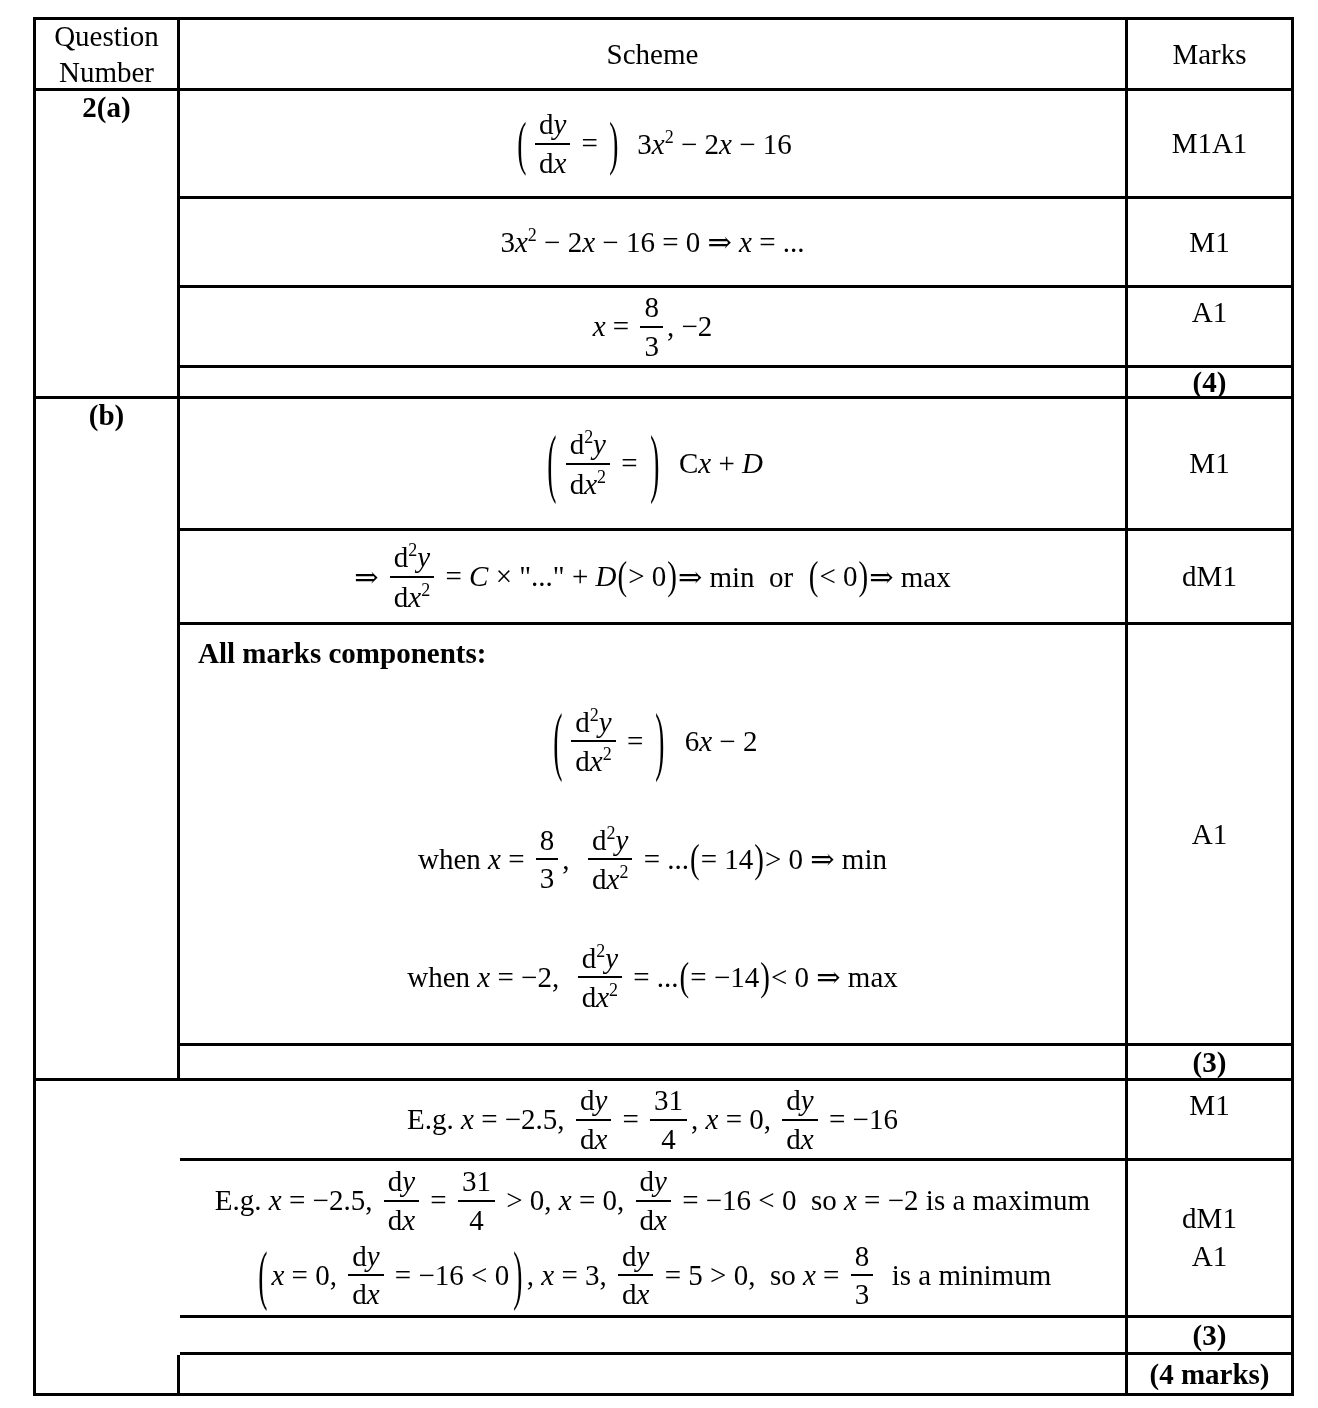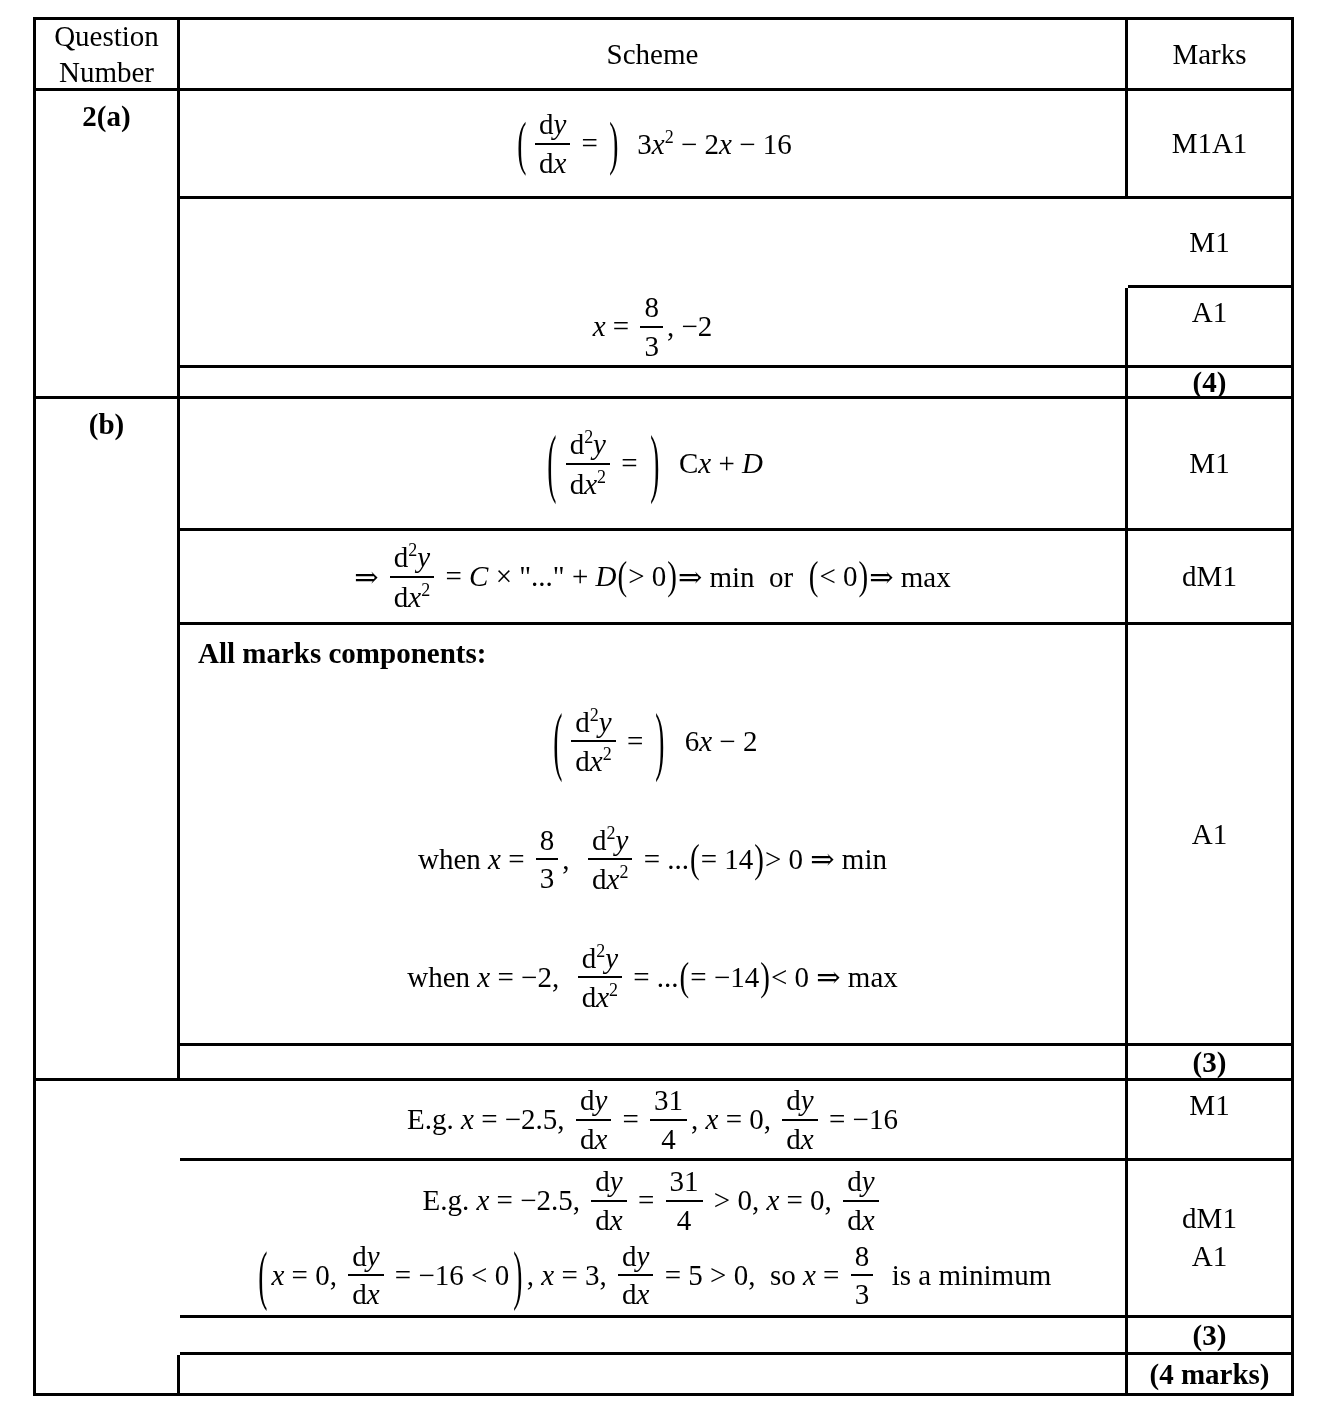--- a/index.html
+++ b/index.html
@@ -31,21 +31,20 @@
     align-items:center;
     justify-content:center;
     box-sizing:border-box;
     overflow:visible;
   }
   .nr { border-right:none; }
   .nb { border-bottom:none; }
   .b  { font-weight:bold; }
   .qcell {
     align-items:flex-start;
-    padding-top:9px;
     font-weight:bold;
   }
   .headcell { text-align:center; line-height:1.25; padding:0 10px; }
   .vt { align-items:flex-start; padding-top:8px; }
   .marks2 { flex-direction:column; line-height:1.3; }
   
   .mline {
     display:flex;
     align-items:center;
     justify-content:center;
@@ -115,20 +114,25 @@
             <span class="num">d<i>y</i></span>
             <span class="den">d<i>x</i></span>
           </span>
           <span class="mrun">&nbsp;=&nbsp;</span>
           <span class="paren p-xl">)</span>
           <span class="mrun">&nbsp;&nbsp;3<i>x</i><sup>2</sup> − 2<i>x</i> − 16</span>
         </div>
       </div>
     <div class="c nr" style="grid-row:2;grid-column:3">M1A1</div>
 
+    <div class="c" style="grid-row:3;grid-column:2">
+        <div class="mline">
+          <span class="mrun">3<i>x</i><sup>2</sup> − 2<i>x</i> − 16 = 0 ⇒ <i>x</i> = ...</span>
+        </div>
+      </div>
     <div class="c nr" style="grid-row:3;grid-column:3">M1</div>
 
     <div class="c" style="grid-row:4;grid-column:2">
         <div class="mline">
           <span class="mrun"><i>x</i>&nbsp;=&nbsp;</span>
           <span class="frac">
             <span class="num">8</span>
             <span class="den">3</span>
           </span>
           <span class="mrun">,&nbsp;−2</span>
@@ -254,20 +258,21 @@
           <span class="mrun">&nbsp;=&nbsp;</span>
           <span class="frac">
             <span class="num">31</span>
             <span class="den">4</span>
           </span>
           <span class="mrun">&nbsp;&gt; 0, <i>x</i>&nbsp;=&nbsp;0,&nbsp;</span>
           <span class="frac">
             <span class="num">d<i>y</i></span>
             <span class="den">d<i>x</i></span>
           </span>
+          <span class="mrun">&nbsp;=&nbsp;−16 &lt; 0&nbsp; so <i>x</i>&nbsp;=&nbsp;−2 is a maximum</span>
         </div>
         <div class="mline">
           <span class="paren p-lg">(</span>
           <span class="mrun"><i>x</i>&nbsp;=&nbsp;0,&nbsp;</span>
           <span class="frac">
             <span class="num">d<i>y</i></span>
             <span class="den">d<i>x</i></span>
           </span>
           <span class="mrun">&nbsp;=&nbsp;−16 &lt; 0</span>
           <span class="paren p-lg">)</span>

